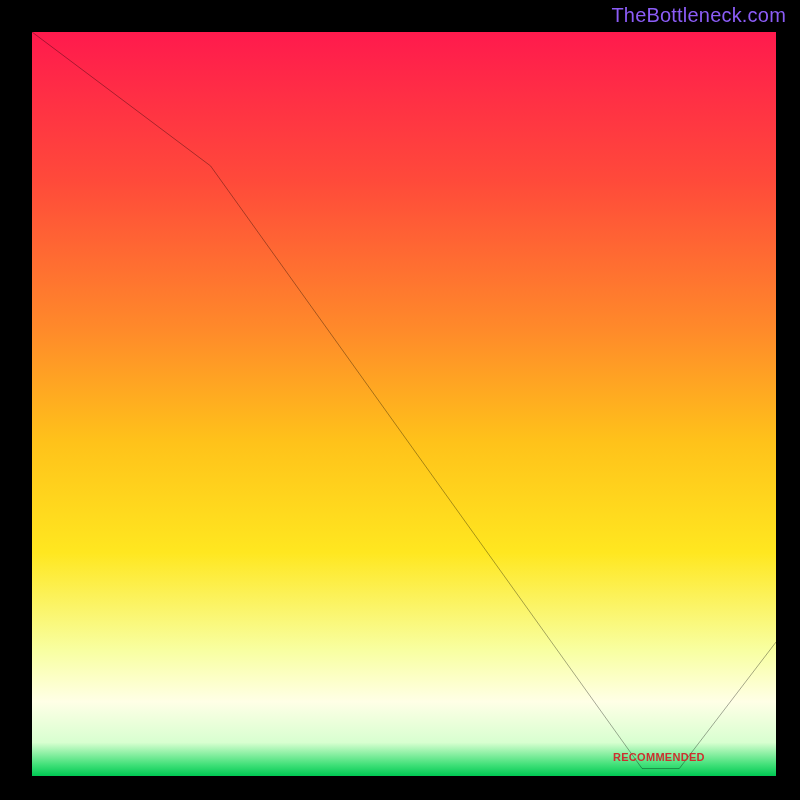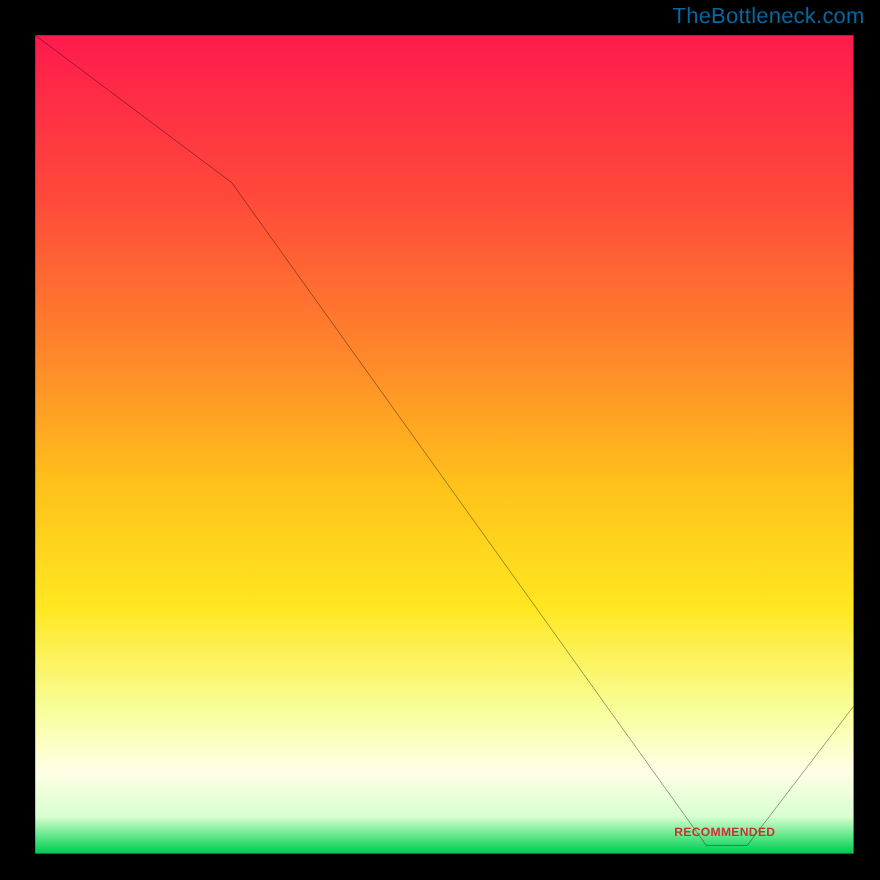--- a/index.html
+++ b/index.html
@@ -9,21 +9,21 @@
     height: 800px;
     background: #000;
     font-family: Arial, Helvetica, sans-serif;
     overflow: hidden;
     position: relative;
   }
   .watermark {
     position: absolute;
     top: 4px;
     right: 14px;
-    color: #0369a1;
+    color: #8b5cf6;
     font-size: 20px;
     font-weight: 500;
     letter-spacing: 0.2px;
     z-index: 5;
   }
   .plot-area {
     position: absolute;
     top: 32px;
     left: 32px;
     width: 744px;   

